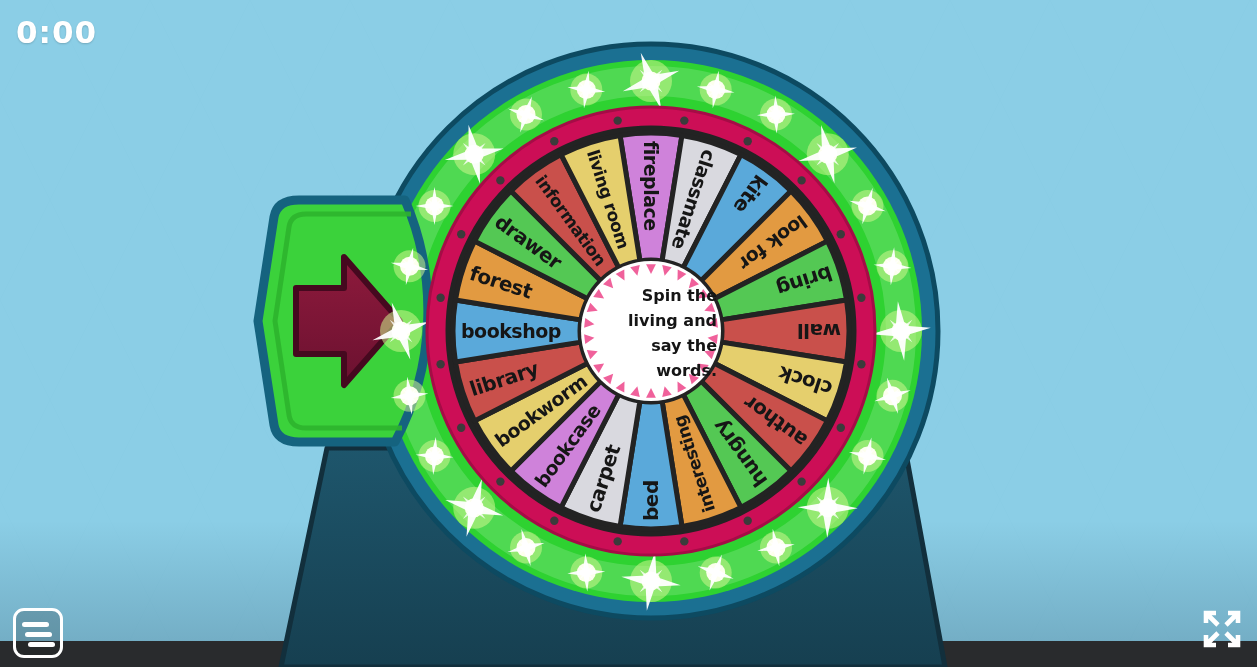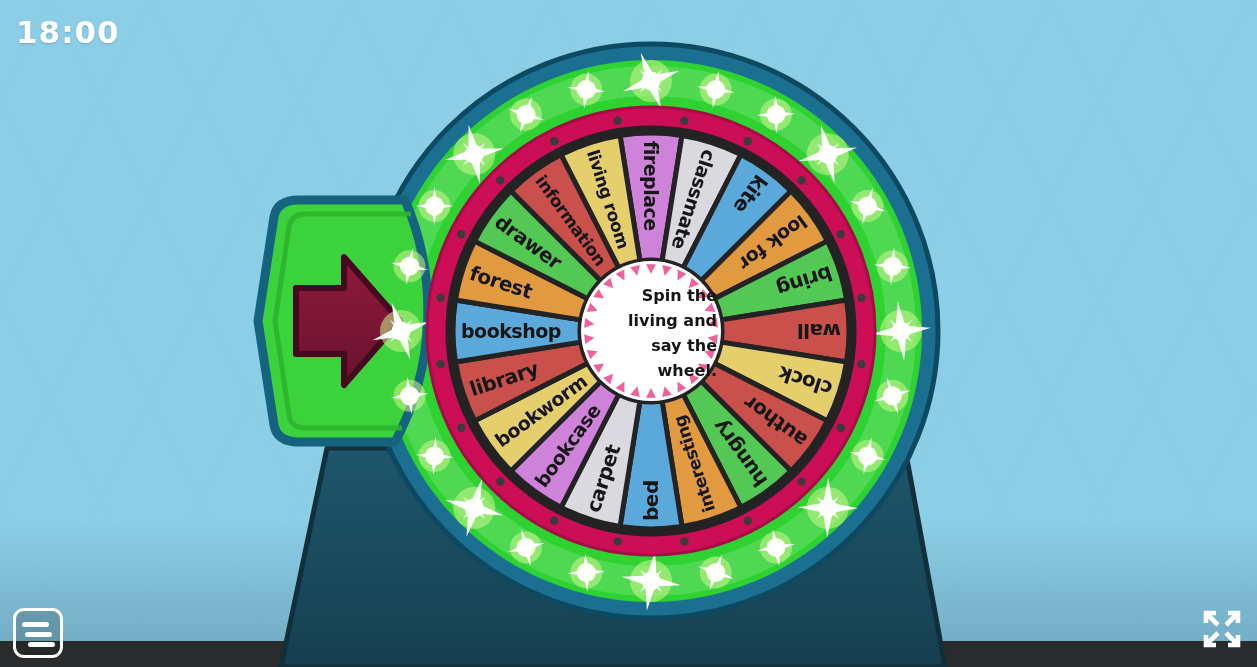--- a/index.html
+++ b/index.html
@@ -404,27 +404,27 @@
           <polygon points="584.0756549958924,327.8169125410744 585.2585921419454,318.0745486407277 594.4155941764109,324.1294092254466" fill="#f0619b"></polygon>
           <polygon points="586.7821175213818,311.8933631959369 590.2621809524139,302.7171900734265 597.7040741669314,310.7875214385755" fill="#f0619b"></polygon>
           <polygon points="593.2206899540233,297.0802221320526 598.7956310329388,289.0035256152266 604.0899196440616,298.6203094363241" fill="#f0619b"></polygon>
           <polygon points="603.0171858672902,284.23837526447755 610.3630092826688,277.73054359729645 613.2020084802747,288.33488735424726" fill="#f0619b"></polygon>
           <polygon points="615.6022685275174,274.114144054941 624.292061723439,269.55338875889566 624.5107791935052,280.52900653776703" fill="#f0619b"></polygon>
           <polygon points="630.2445386754065,267.295912021258 639.7732824574373,264.9472876164838 637.3590071356092,275.656316406715" fill="#f0619b"></polygon>
         </g>
       </g>
     </svg>
 
-  <div id="timer">18:00</div>
+  <div id="timer">0:00</div>
 
   <div id="center-label">
     <div>Spin the</div>
     <div>living and</div>
     <div>say the</div>
-    <div>wheel.</div>
+    <div>words.</div>
   </div>
 
   <button id="menu-button" type="button">
     <span>
       <span class="bar b1"></span>
       <span class="bar b2"></span>
       <span class="bar b3"></span>
     </span>
   </button>
 

